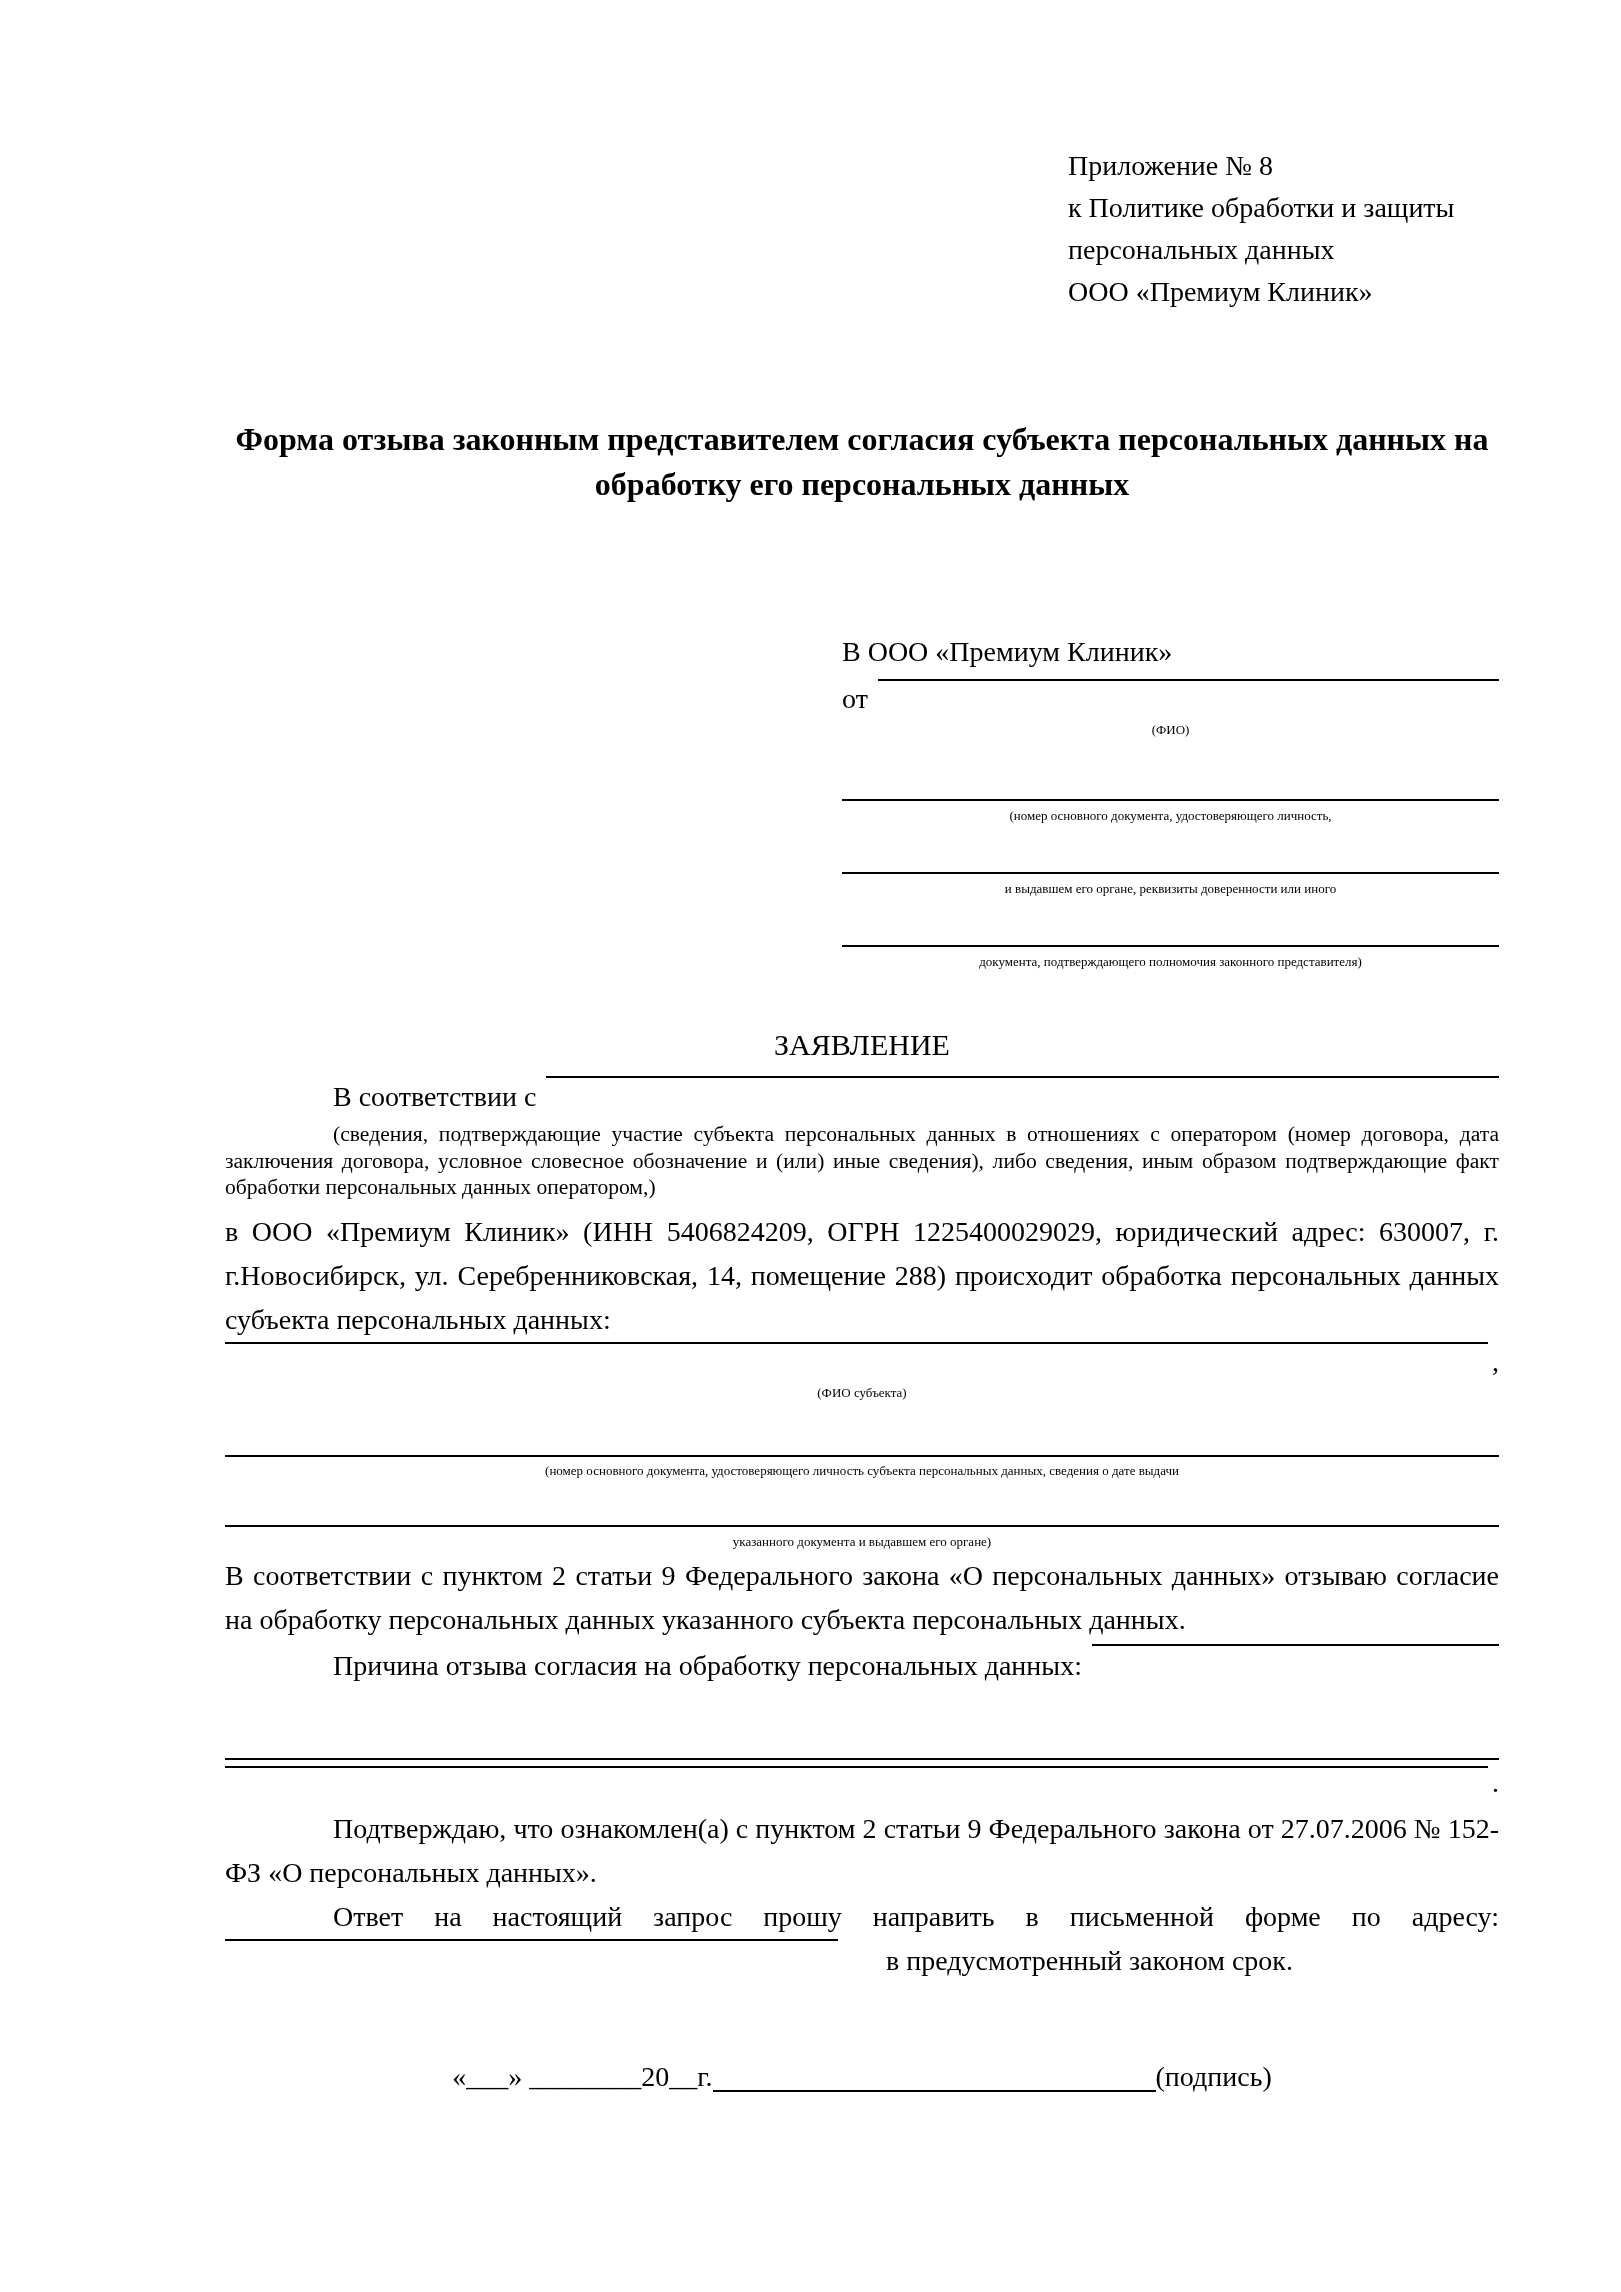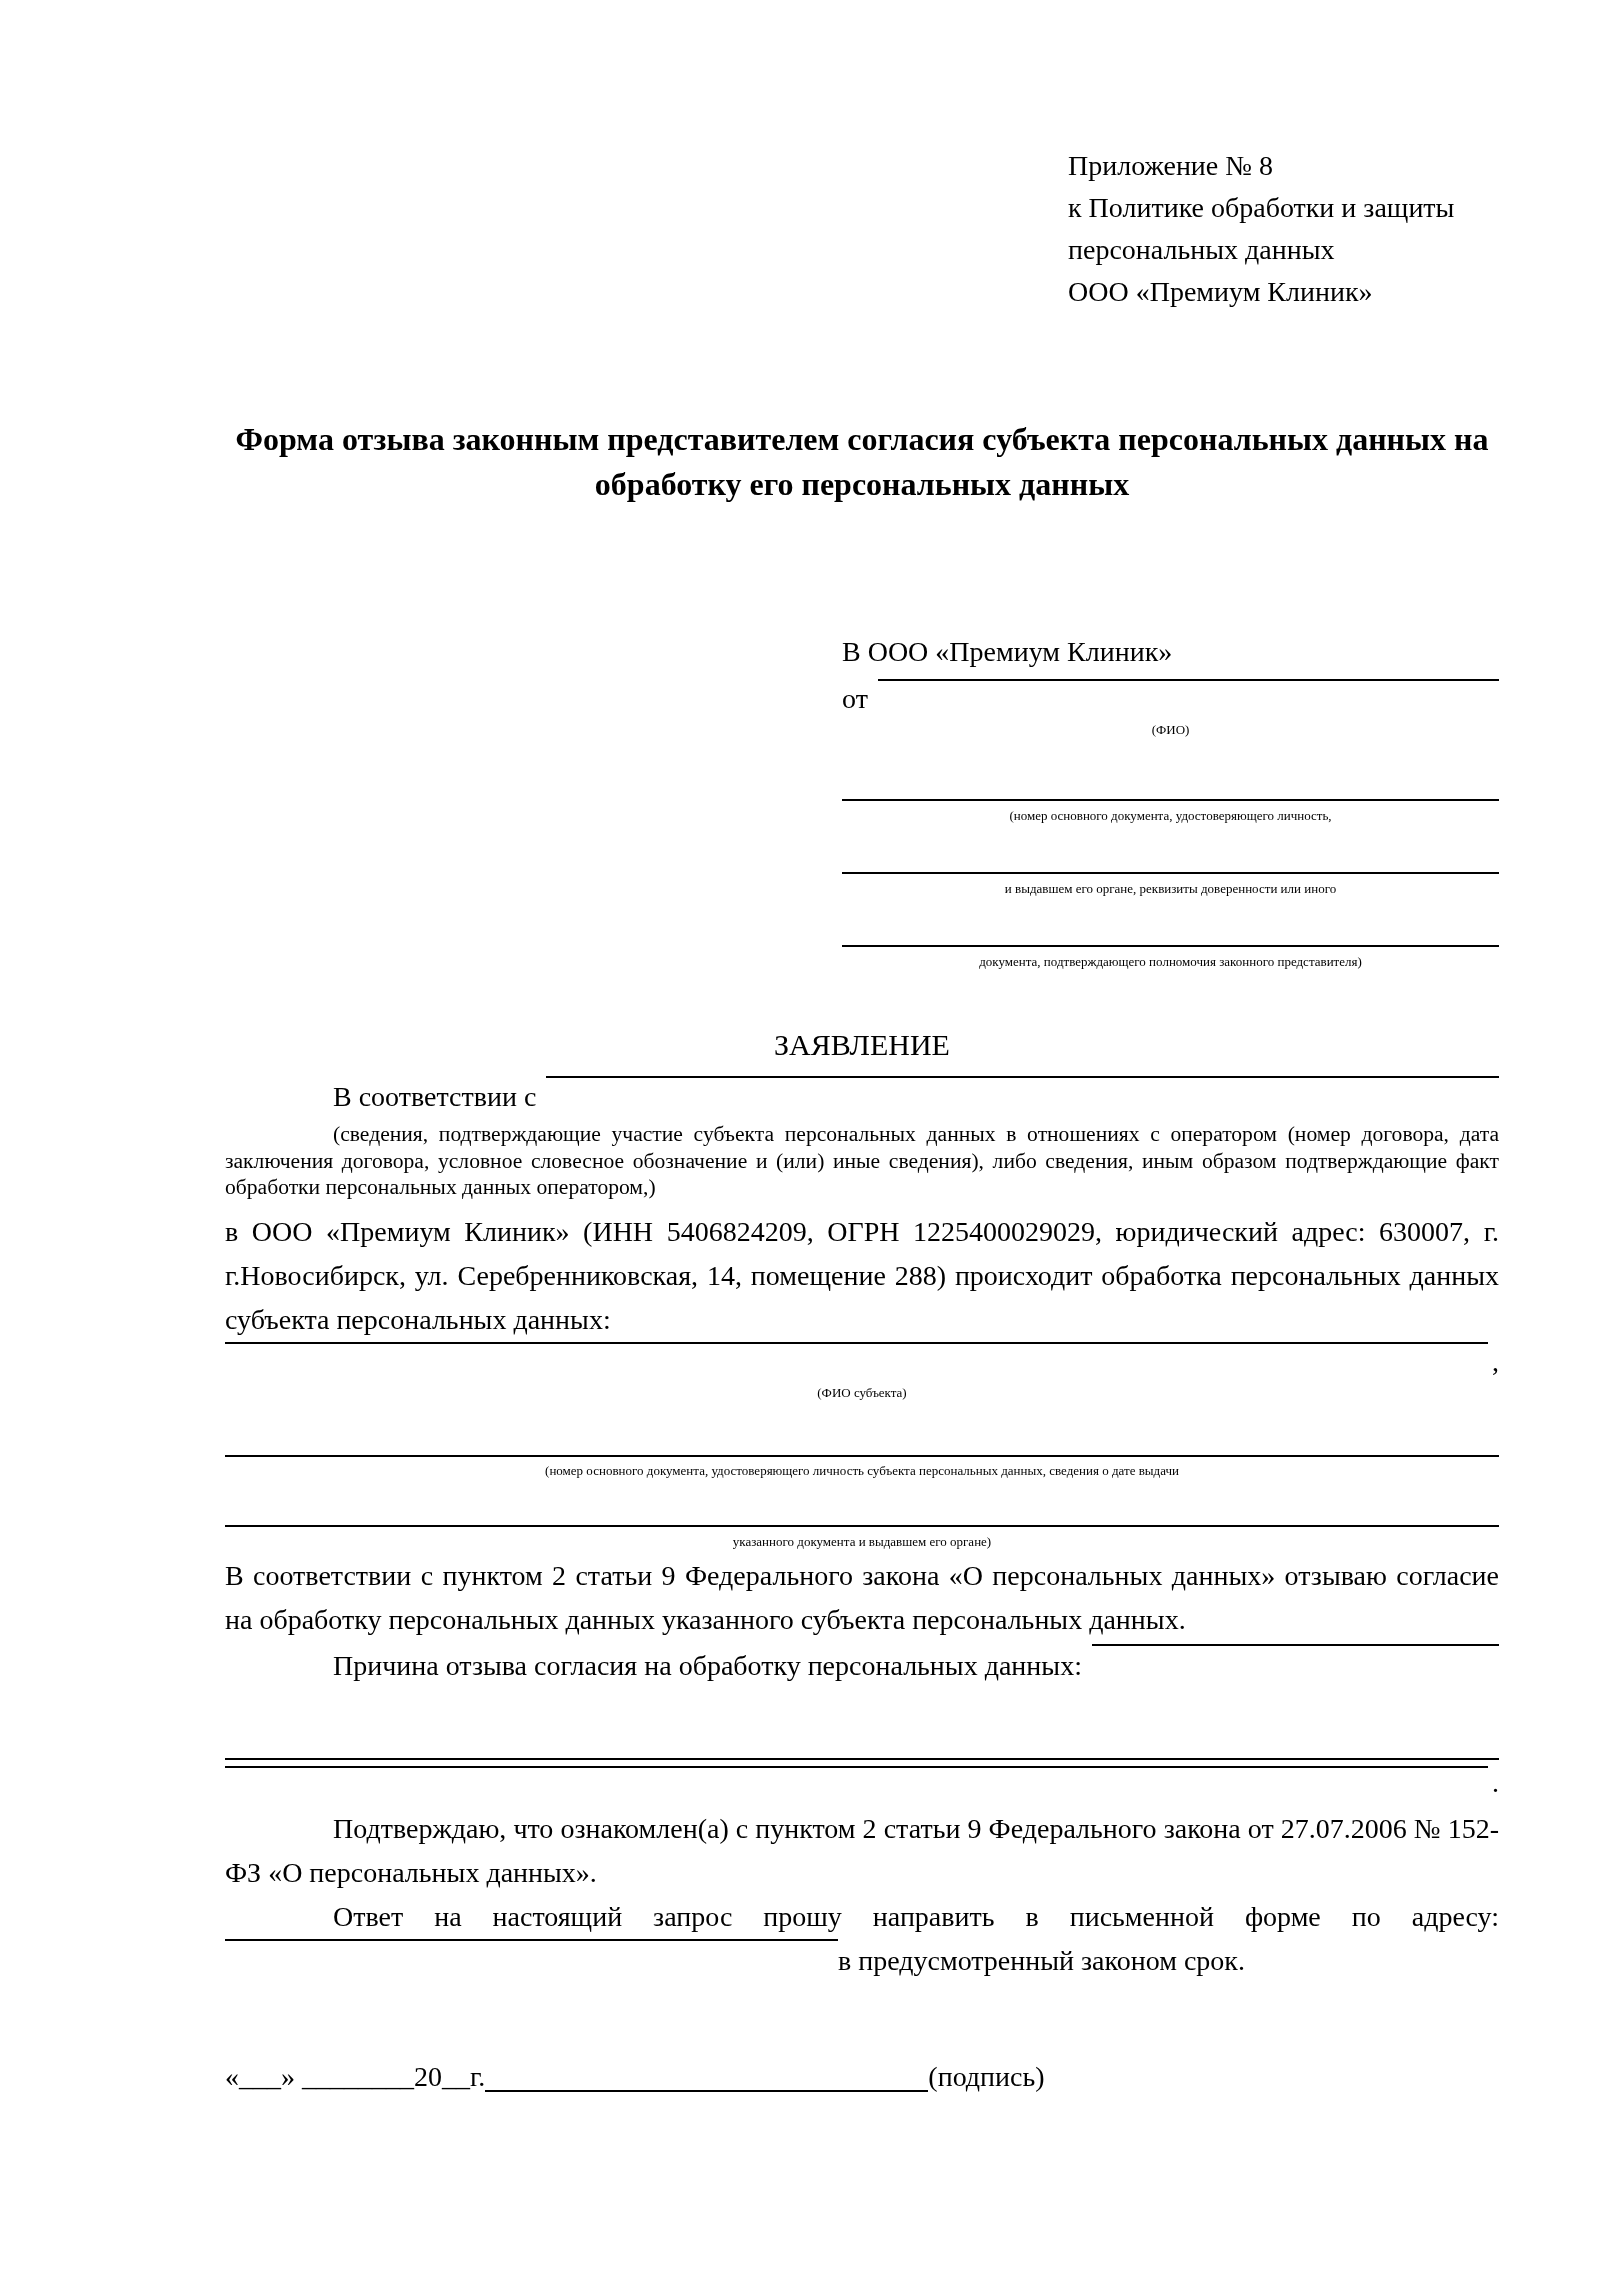--- a/index.html
+++ b/index.html
@@ -113,32 +113,33 @@
   }
   .blank-wide-period {
     font-size: 28px;
     line-height: 33px;
     margin-top: 5.9px;
   }
 
   .reply-line-row {
     font-size: 28px;
     line-height: 44px;
+    gap: 48px;
   }
   .reply-fill {
     flex: 0 0 613px;
     border-bottom: 2.9px solid #000;
     margin-bottom: 4.9px;
   }
 
   
   .footer-row {
     margin-top: 73px;
     display: flex;
-    justify-content: flex-start;
+    justify-content: center;
     align-items: flex-end;
     font-size: 28px;
     line-height: 41px;
   }
   .sig-group { display: flex; align-items: flex-end; }
   .sig-fill {
     width: 443px;
     border-bottom: 2.9px solid #000;
     margin-bottom: 4.9px;
   }

